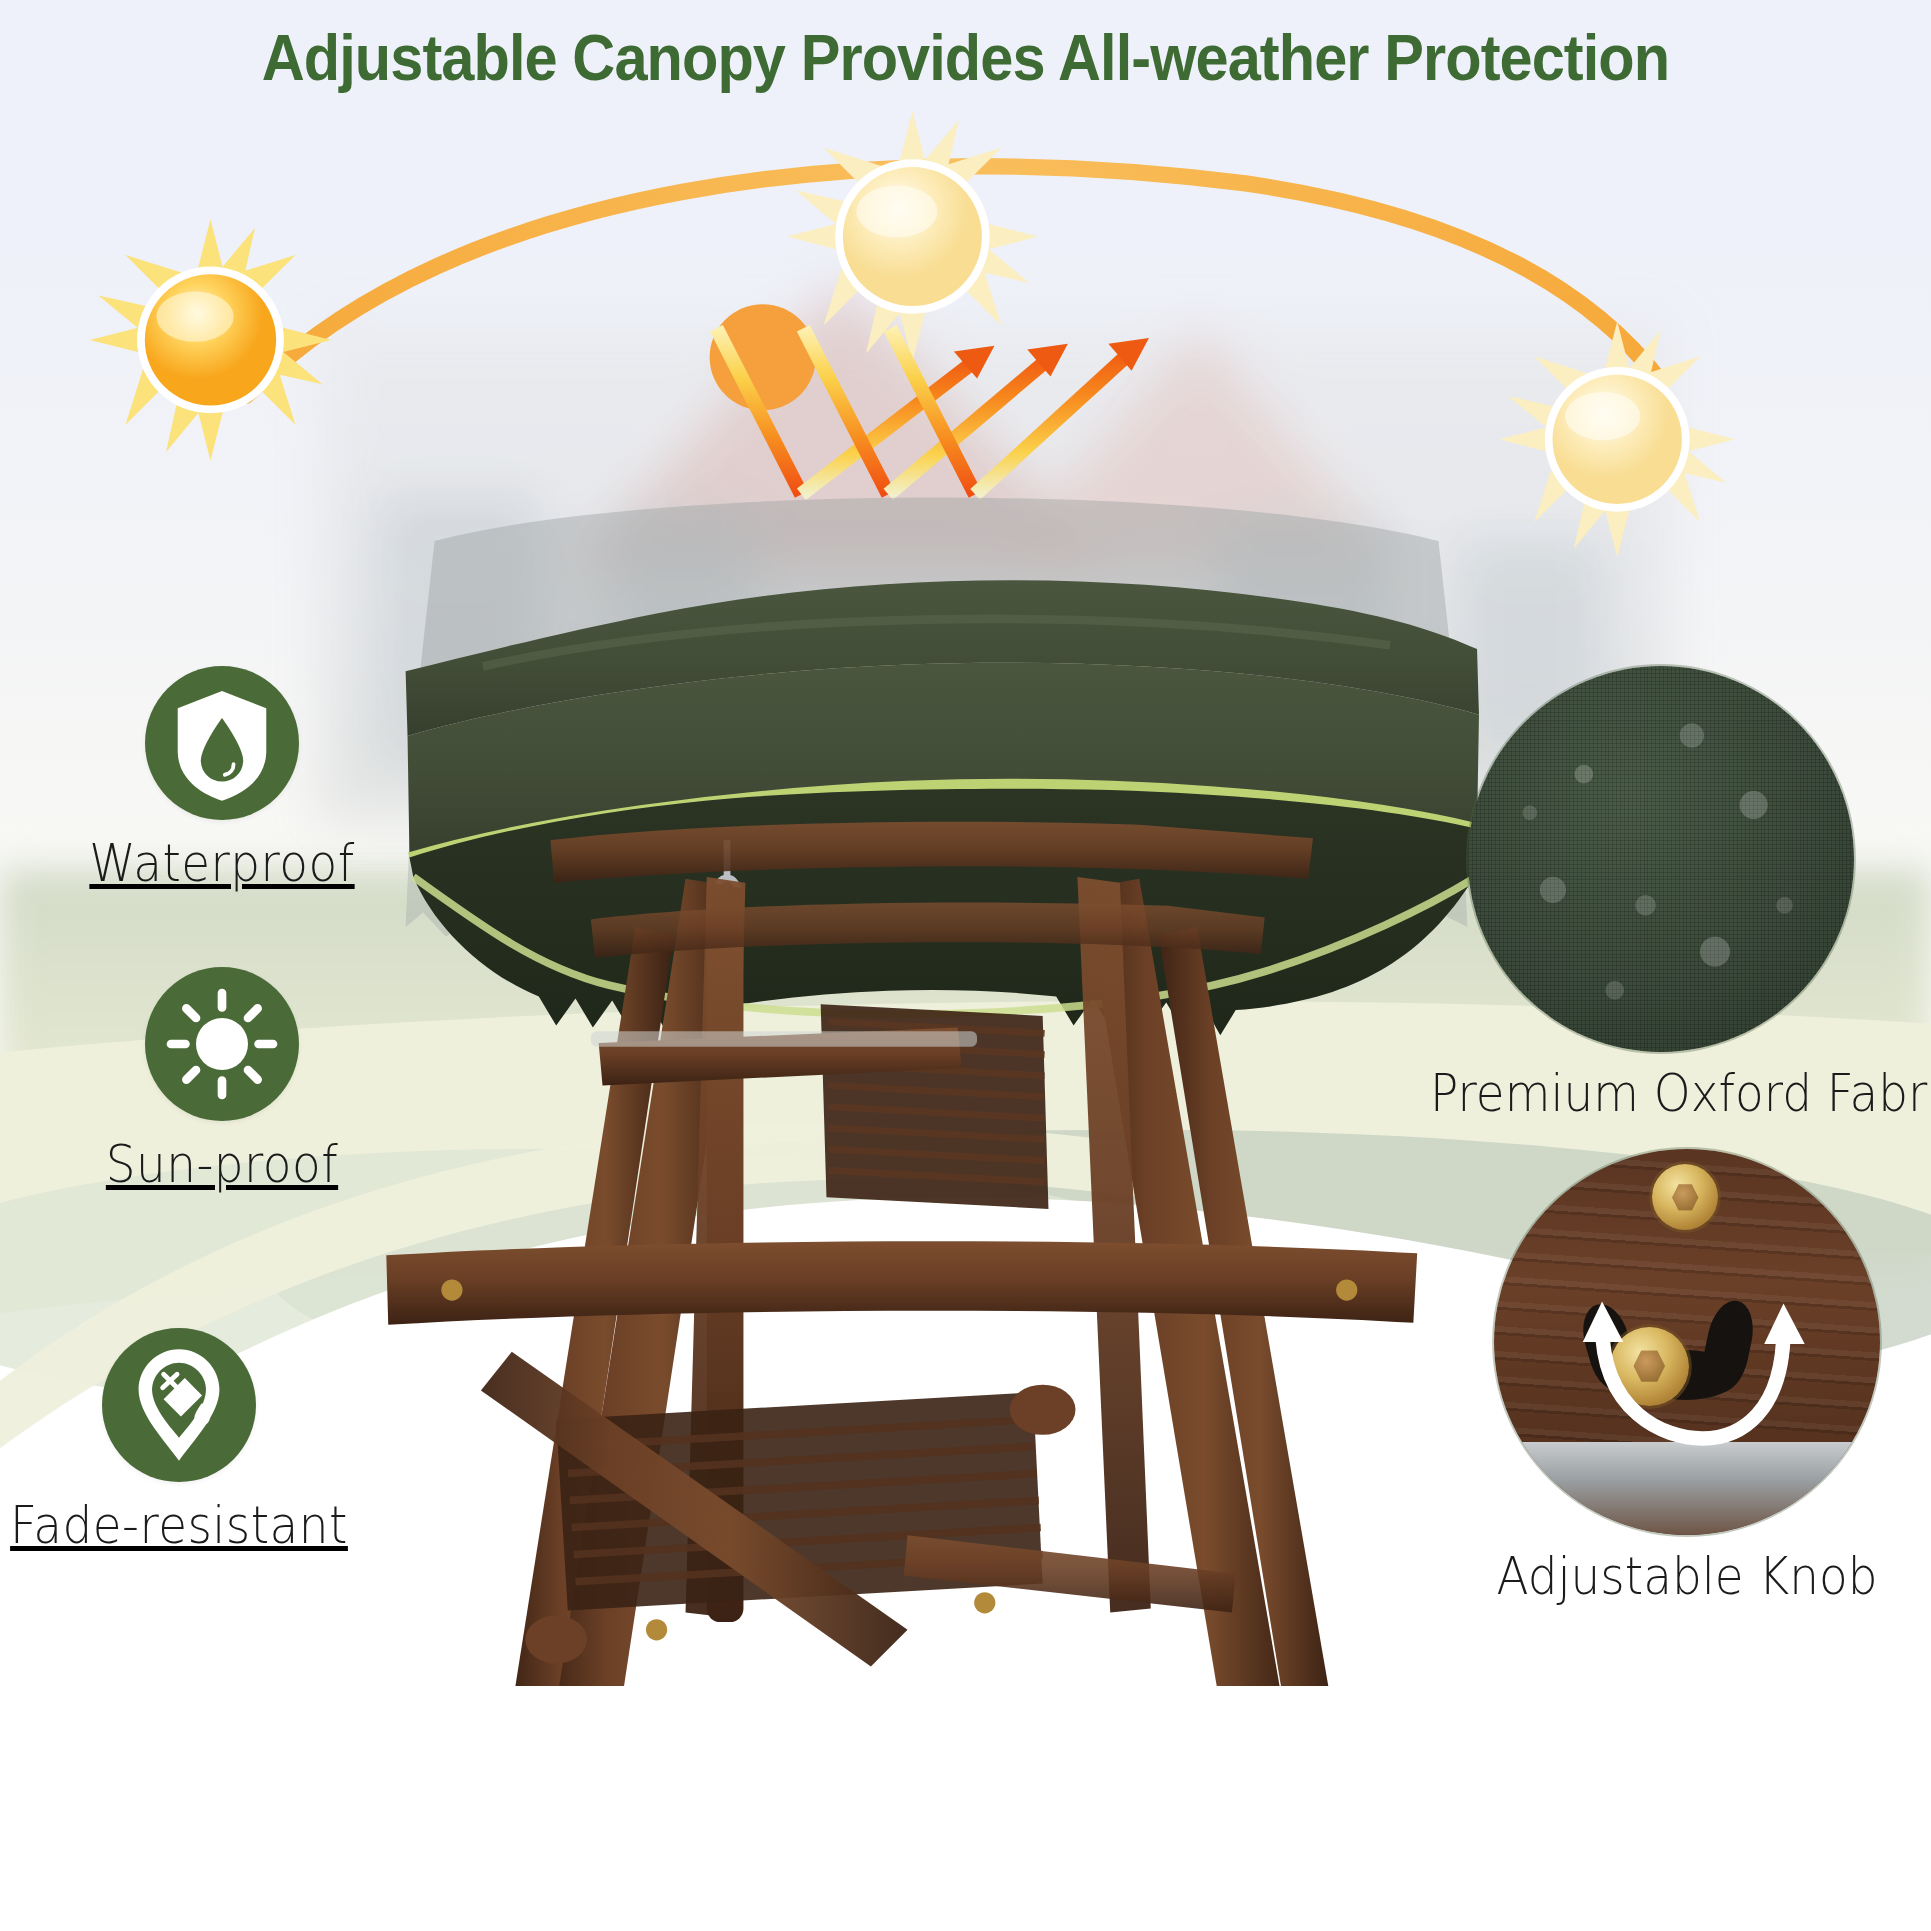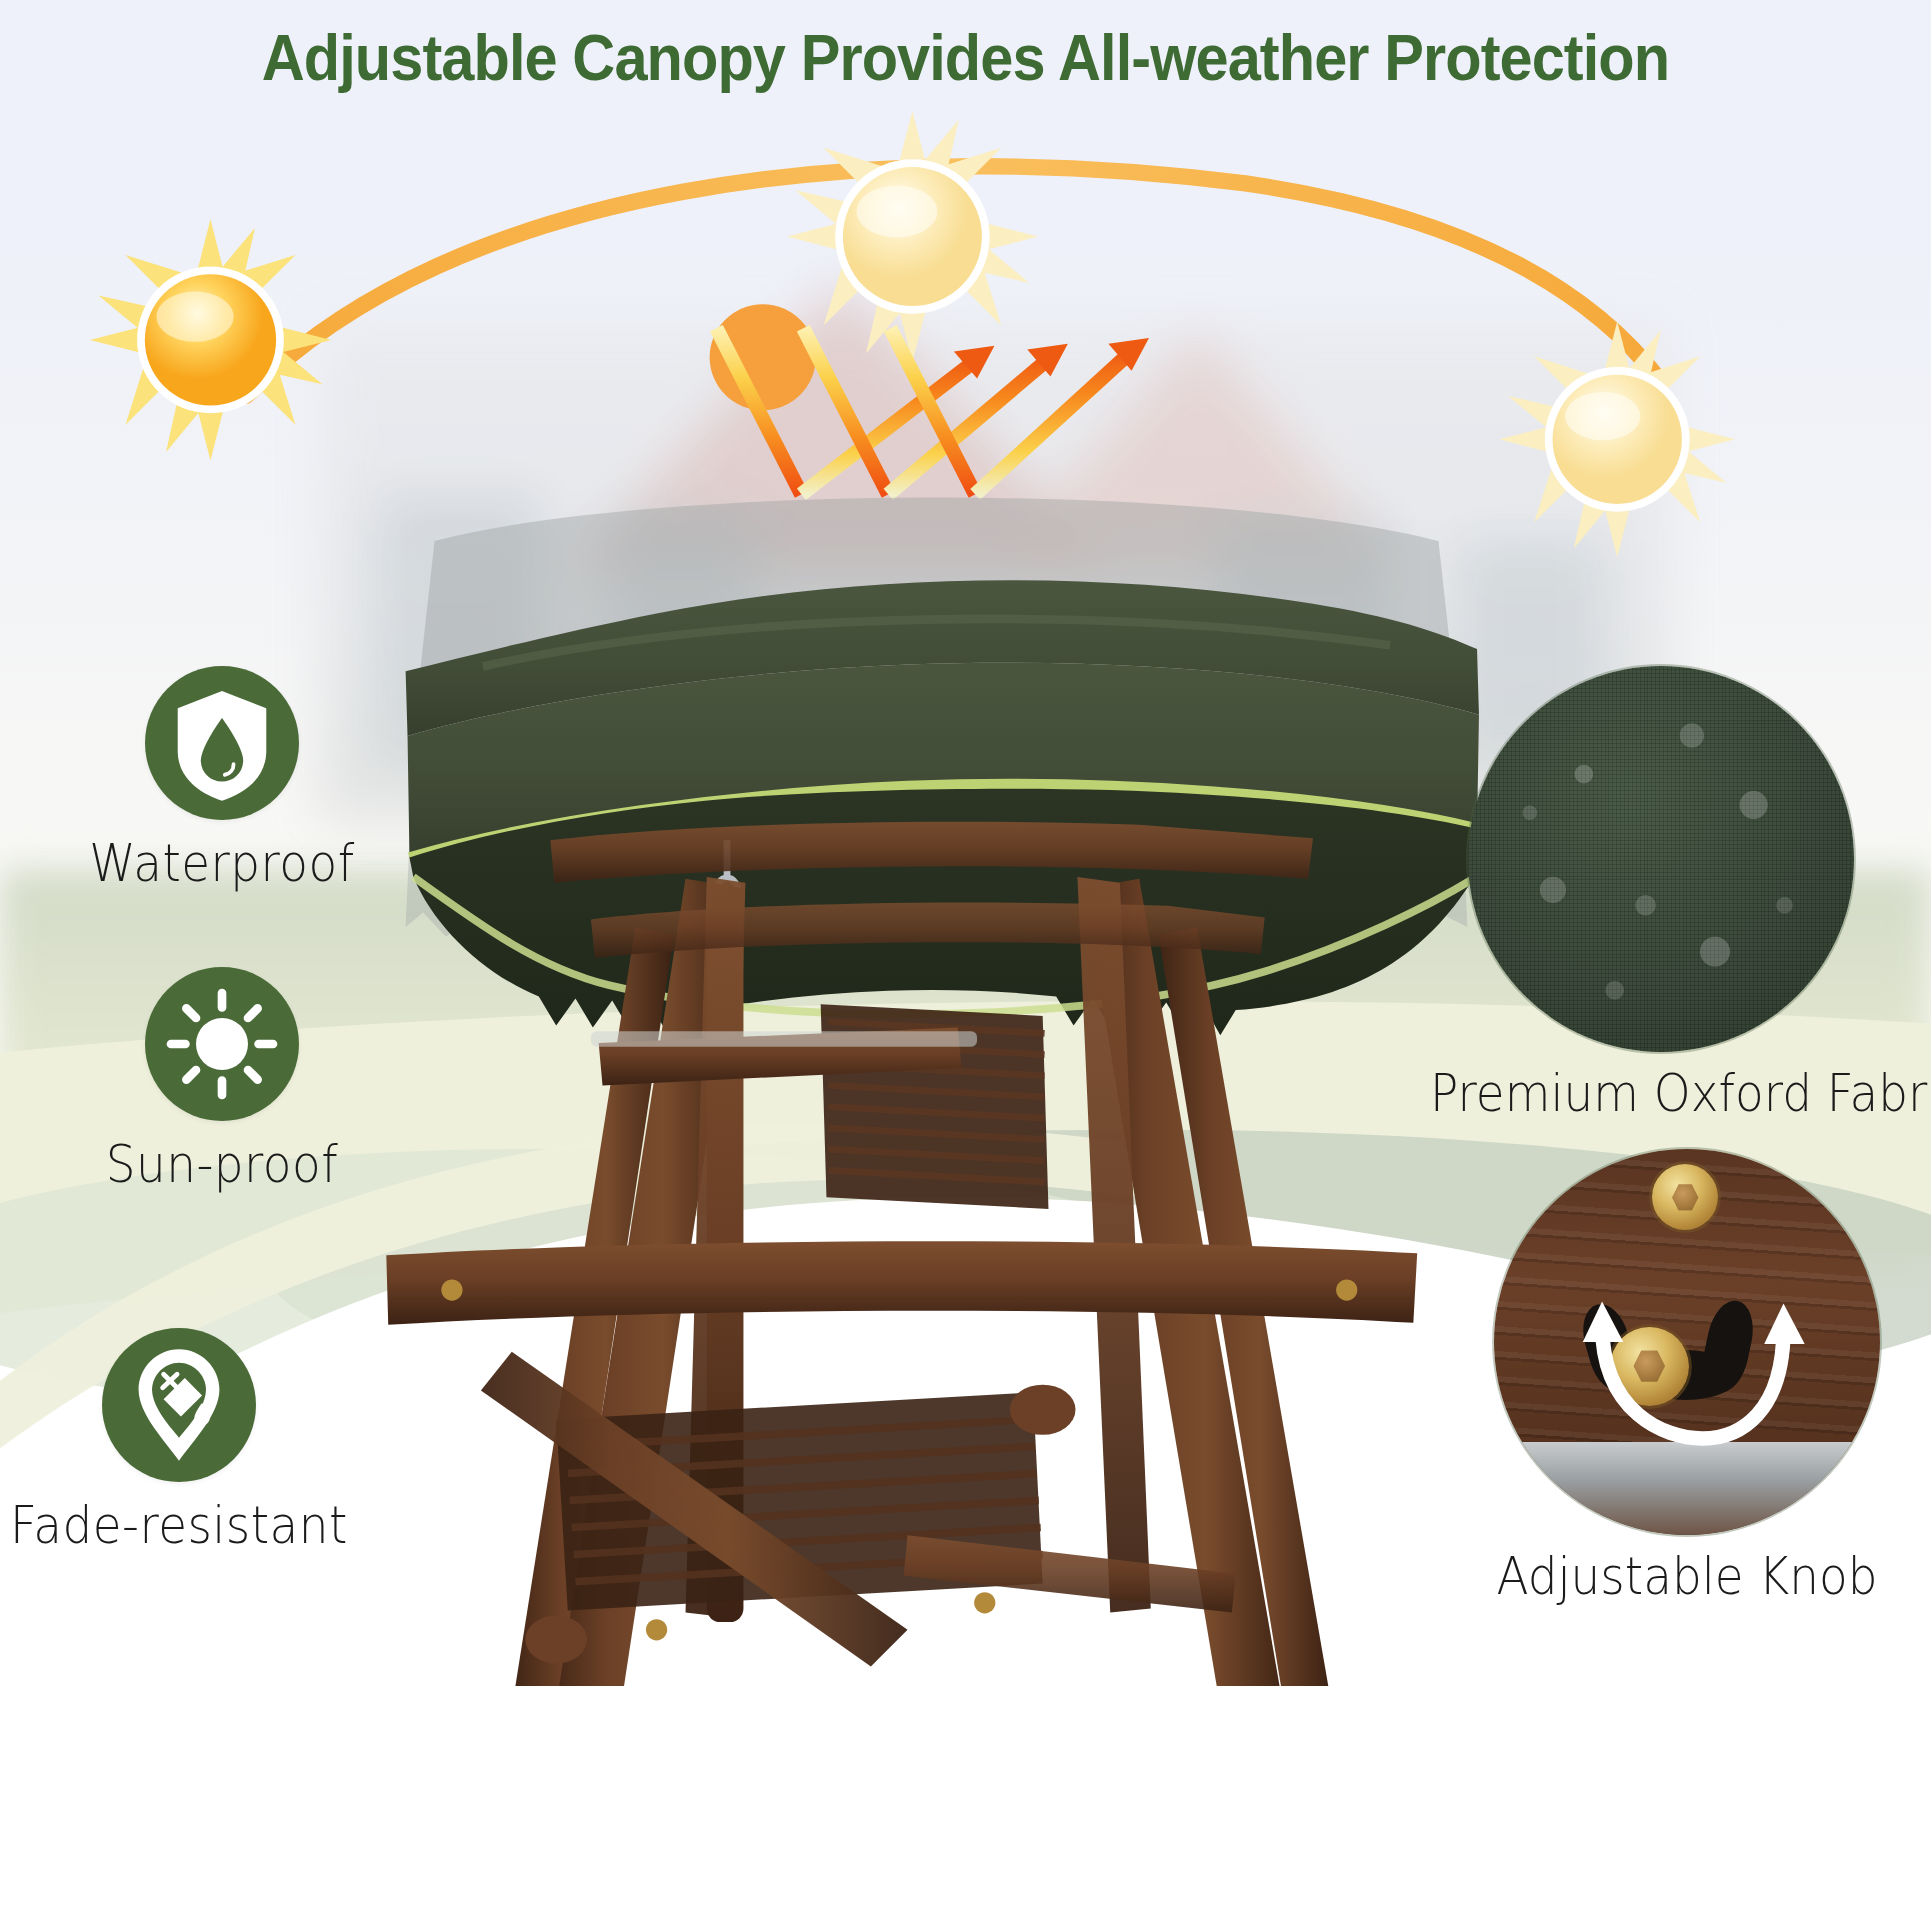--- a/index.html
+++ b/index.html
@@ -57,21 +57,21 @@
     transform:scaleX(.93);
   }
 
   
   .sunlayer{position:absolute;left:0;top:0;width:1931px;height:869px;}
 
   
   .product{position:absolute;left:367px;top:425px;width:1139px;height:1371px;}
 
   
-  .feature{position:absolute;width:406px;text-align:center;}
+  .feature{position:absolute;width:406px;text-align:center;text-decoration:underline;}
   .feat-icon{
     width:154px;height:154px;border-radius:50%;background:#4a6b38;
     margin:0 auto;position:relative;
     box-shadow:0 1.9px 4.8px rgba(0,0,0,.06);
   }
   .feat-label{
     margin-top:13.5px;font-size:51px;color:#1b1b1b;font-weight:300;
     letter-spacing:0.5px;white-space:nowrap;
     font-family:"DejaVu Sans", sans-serif;
     transform:scaleX(.92);

